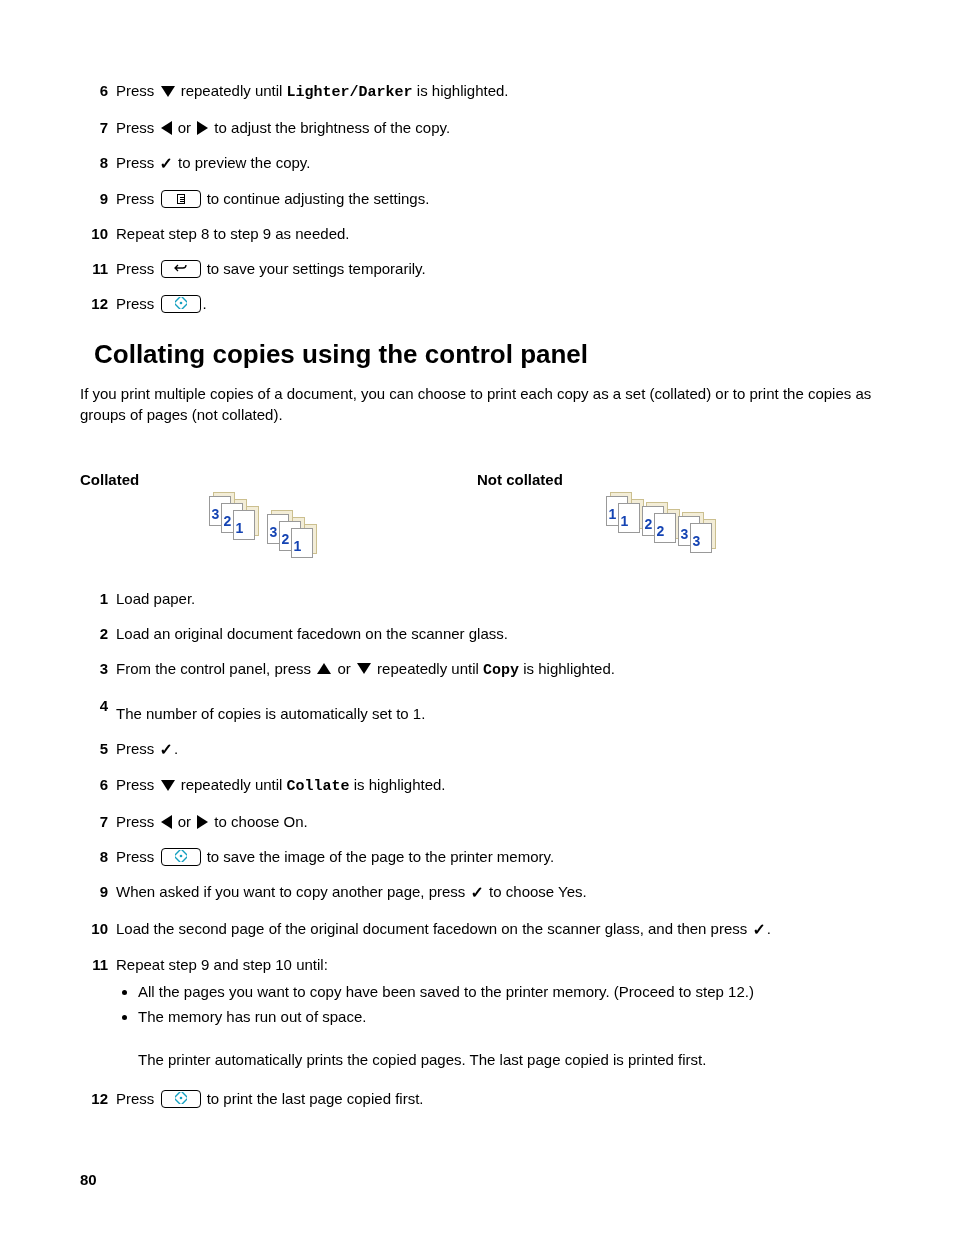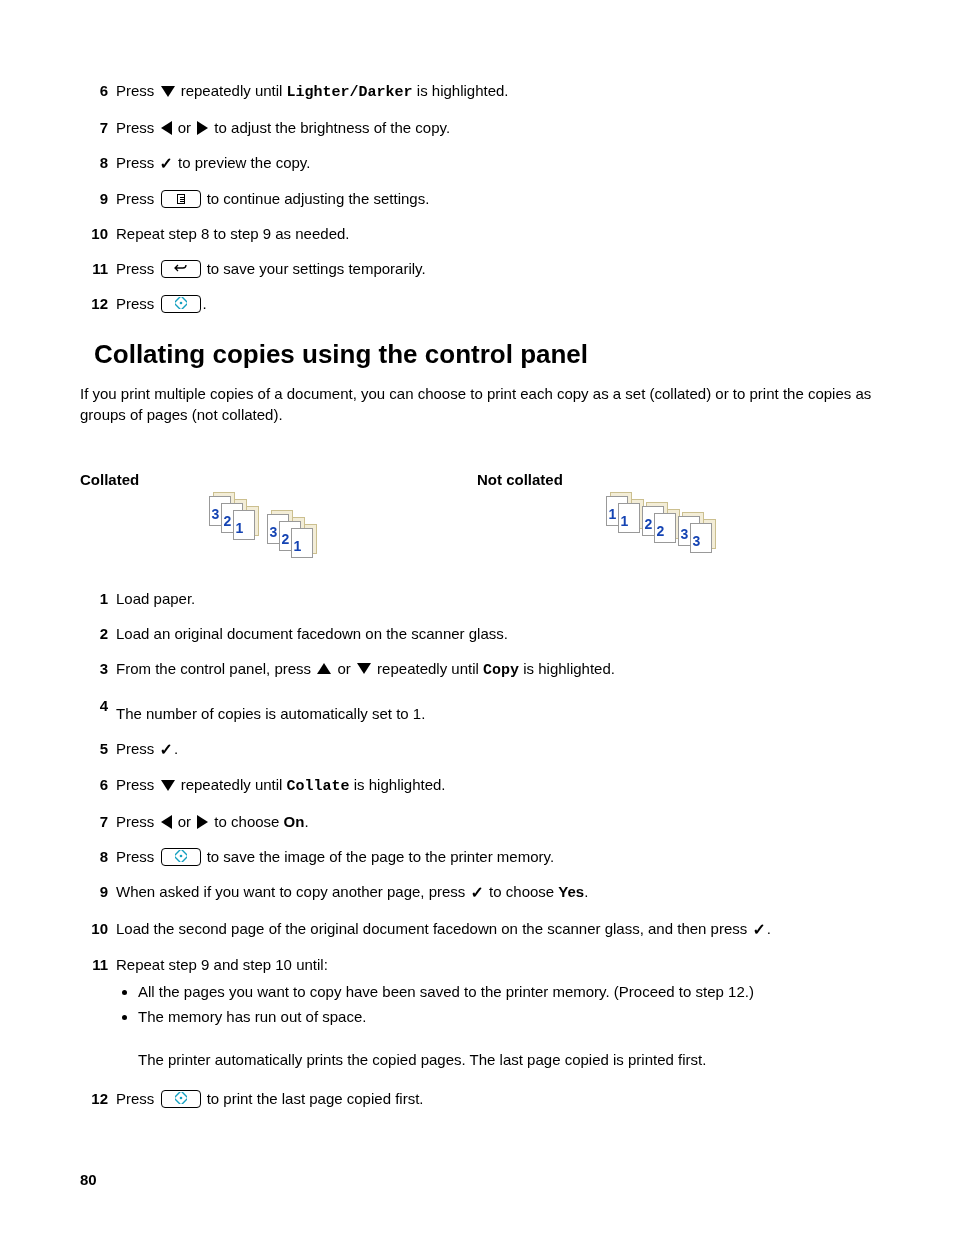--- a/index.html
+++ b/index.html
@@ -47,21 +47,21 @@
     margin: 22px 0 10px 14px;
   }
   p.intro { margin: 0 0 16px 0; }
   .cols {
     display: flex;
     margin-bottom: 22px;
   }
   .col { flex: 1; margin-top: 28px; }
   .colhead { font-weight: bold; margin-bottom: 6px; }
   .mono { font-family: Liberation Mono, monospace; font-weight: bold; }
-  .bold { font-weight: bold; }
+  .bold { font-weight: normal; }
   .icon {
     display: inline-block;
     vertical-align: middle;
     position: relative;
     top: -1px;
   }
   .tri-down {
     width: 0; height: 0;
     border-left: 7px solid transparent;
     border-right: 7px solid transparent;

